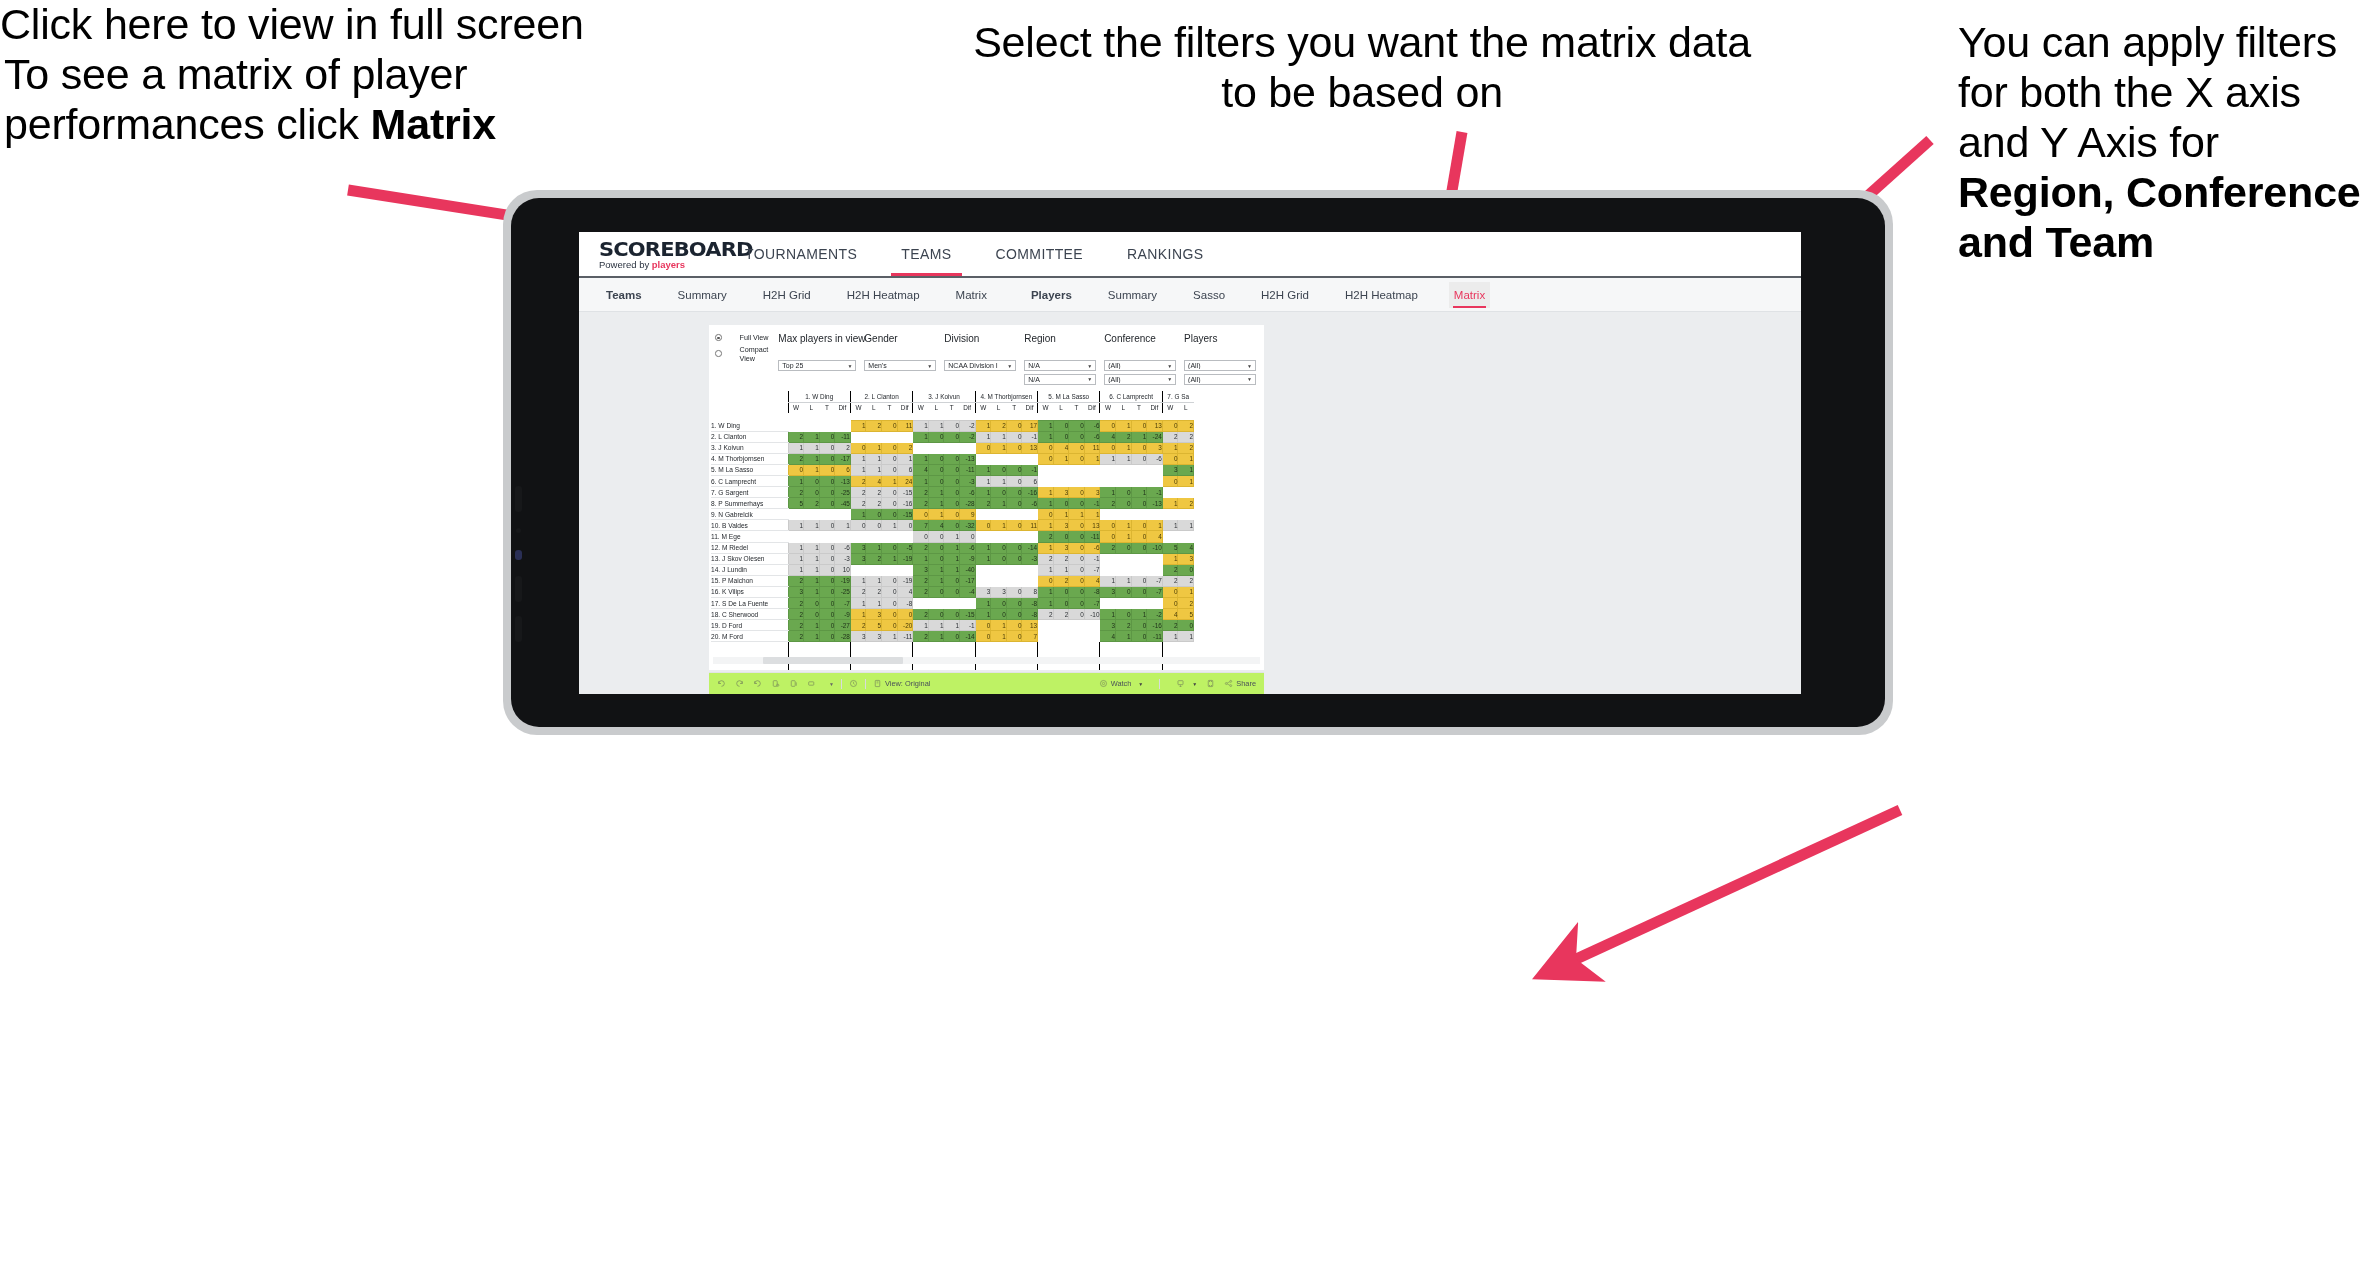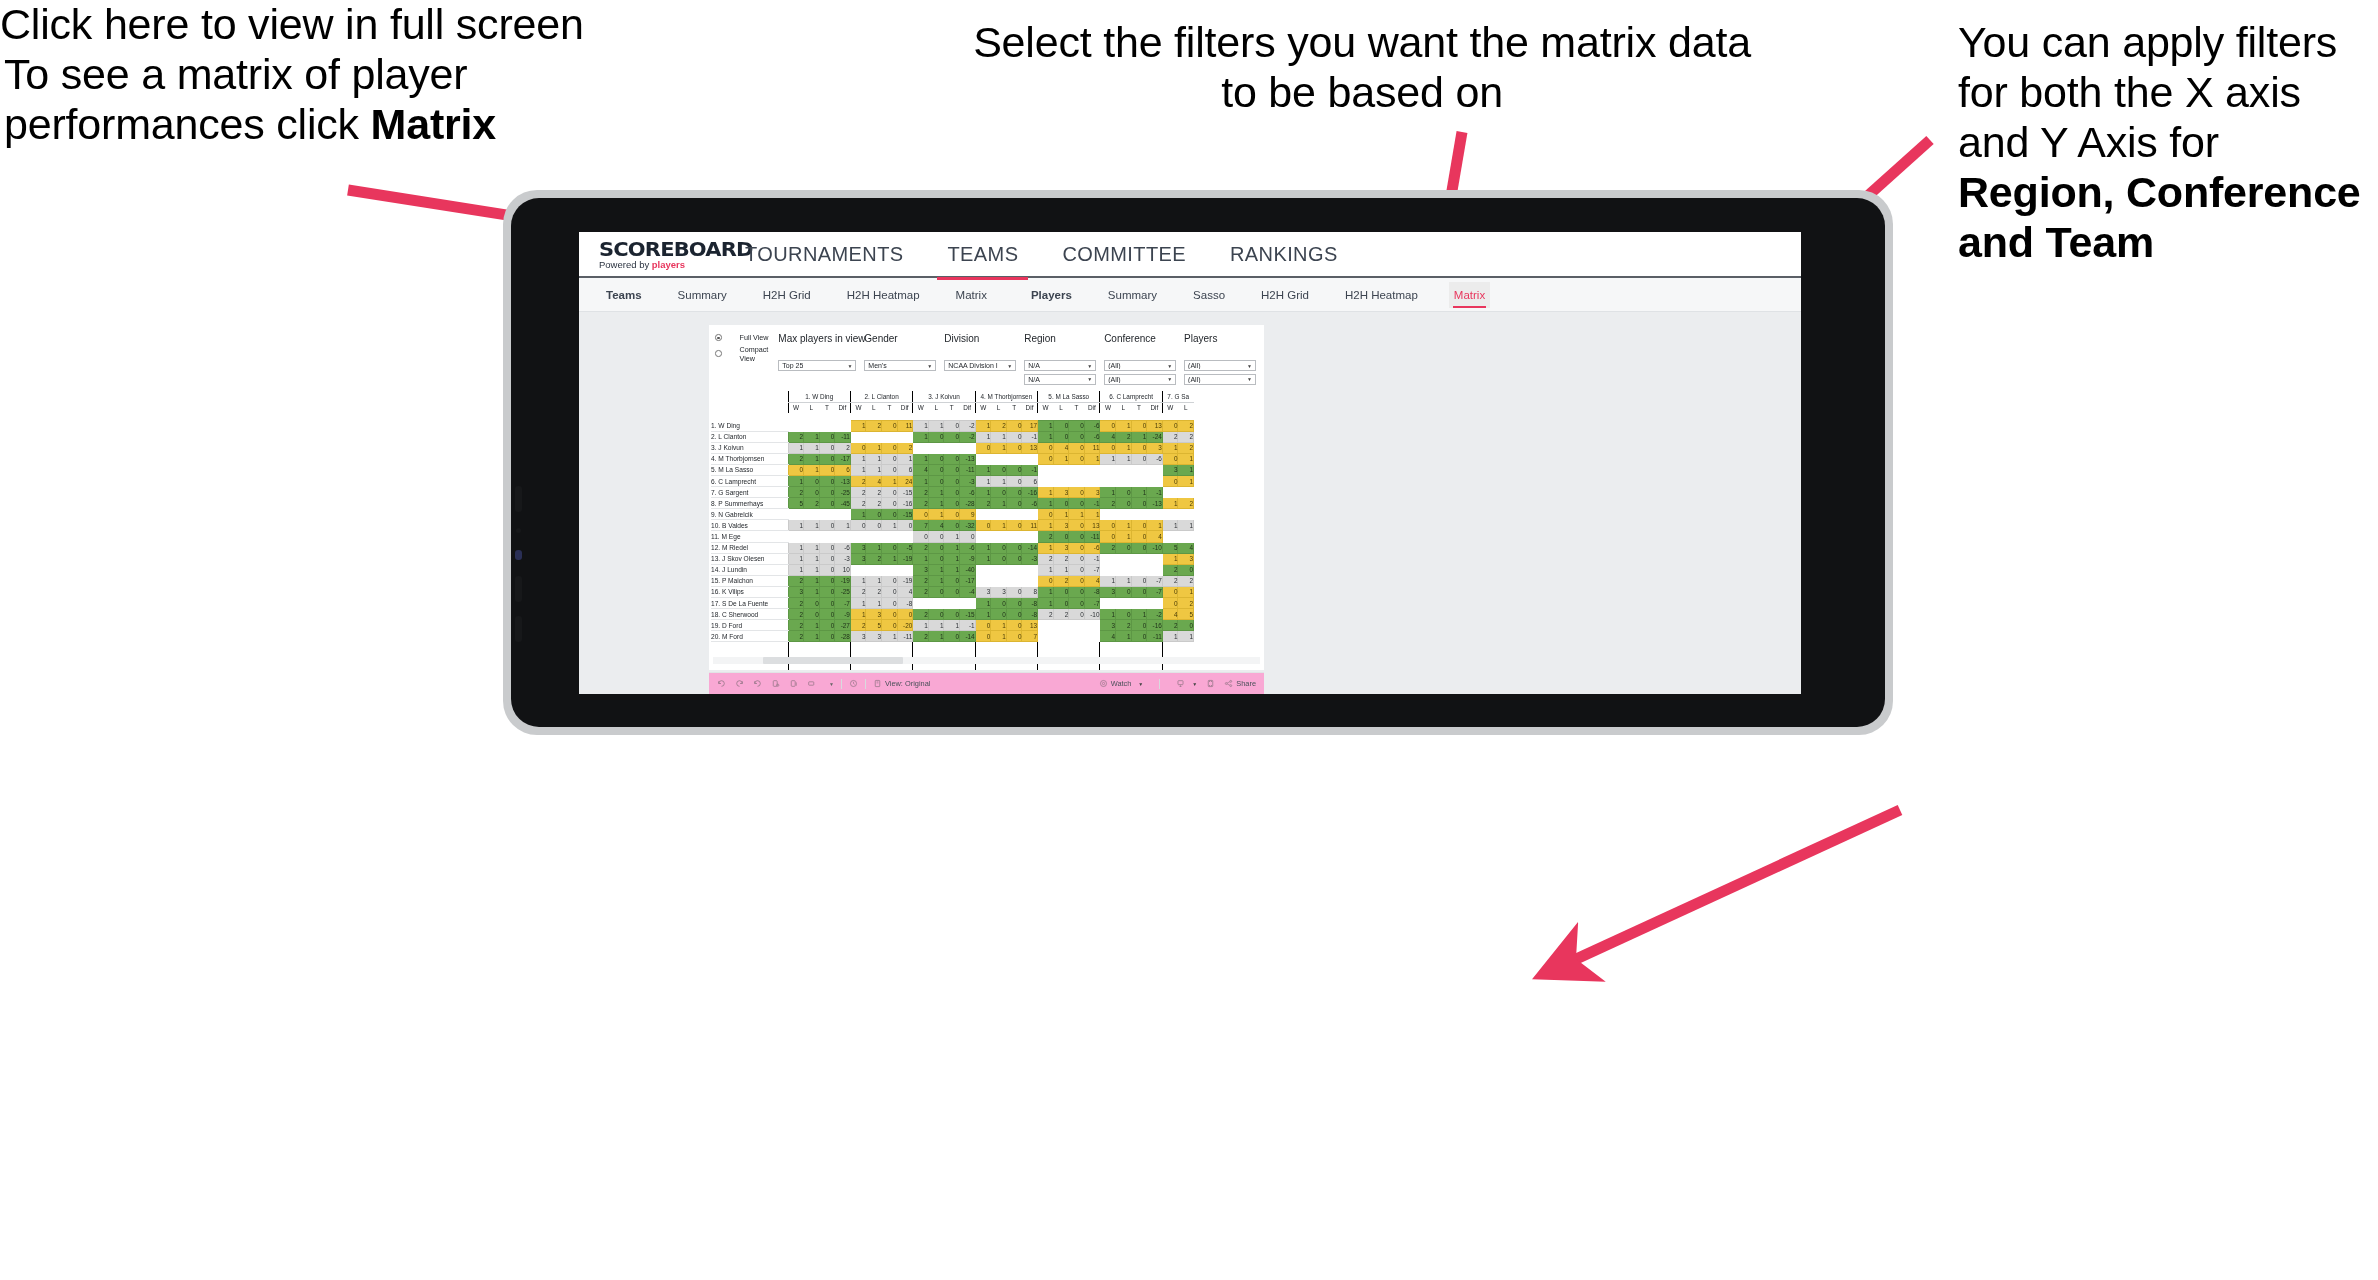--- a/index.html
+++ b/index.html
@@ -70,21 +70,21 @@
   .logo-main {
     font-family:"DejaVu Sans", sans-serif;
     font-weight:700; font-size:20px; color:#1b2430;
     letter-spacing:-0.8px;
     transform:scaleX(1.05); transform-origin:left;
   }
   .logo-sub { font-size:9.5px; color:#2b3340; margin-top:1px; }
   .logo-sub .brand { color:#e8365d; font-weight:700; }
   .topnav { display:flex; align-items:center; margin-left:34px; gap:40px; }
   .topnav-item {
-    font-size:20px; color:#3c4450; letter-spacing:.4px;
+    font-size:14px; color:#3c4450; letter-spacing:.4px;
     padding:12px 2px; cursor:pointer; position:relative;
   }
   .topnav-item.active::after{
     content:""; position:absolute; left:-8px; right:-8px; bottom:-2px;
     height:3px; background:#e8365d;
   }
 
   .subnav {
     height:34px; background:#f6f7f8;
     display:flex; align-items:center;
@@ -165,21 +165,21 @@
     background:#f3f4f5;
   }
   .scroll-thumb {
     position:absolute; left:50px; top:0; width:140px; height:7px;
     background:#dcdee0; border-radius:1px;
   }
 
   
   .toolbar {
     position:absolute; left:130px; bottom:0; width:555px; height:22px;
-    background:#f9a8d4; border-top:1px solid #e2e4e6;
+    background:#bef264; border-top:1px solid #e2e4e6;
     display:flex; align-items:center; padding:0 8px;
     font-size:7.4px; color:#4a5059;
   }
   .tb-icons { display:flex; align-items:center; gap:9px; }
   .tb-ic { width:9px; height:9px; opacity:.62; display:block;}
   .tb-div { width:1px; height:10px; background:#d8dadd; margin:0 7px;}
   .tb-txt { display:flex; align-items:center; gap:3px; white-space:nowrap;}
   .tb-right { margin-left:auto; display:flex; align-items:center; gap:9px;}
 </style>
 </head>

